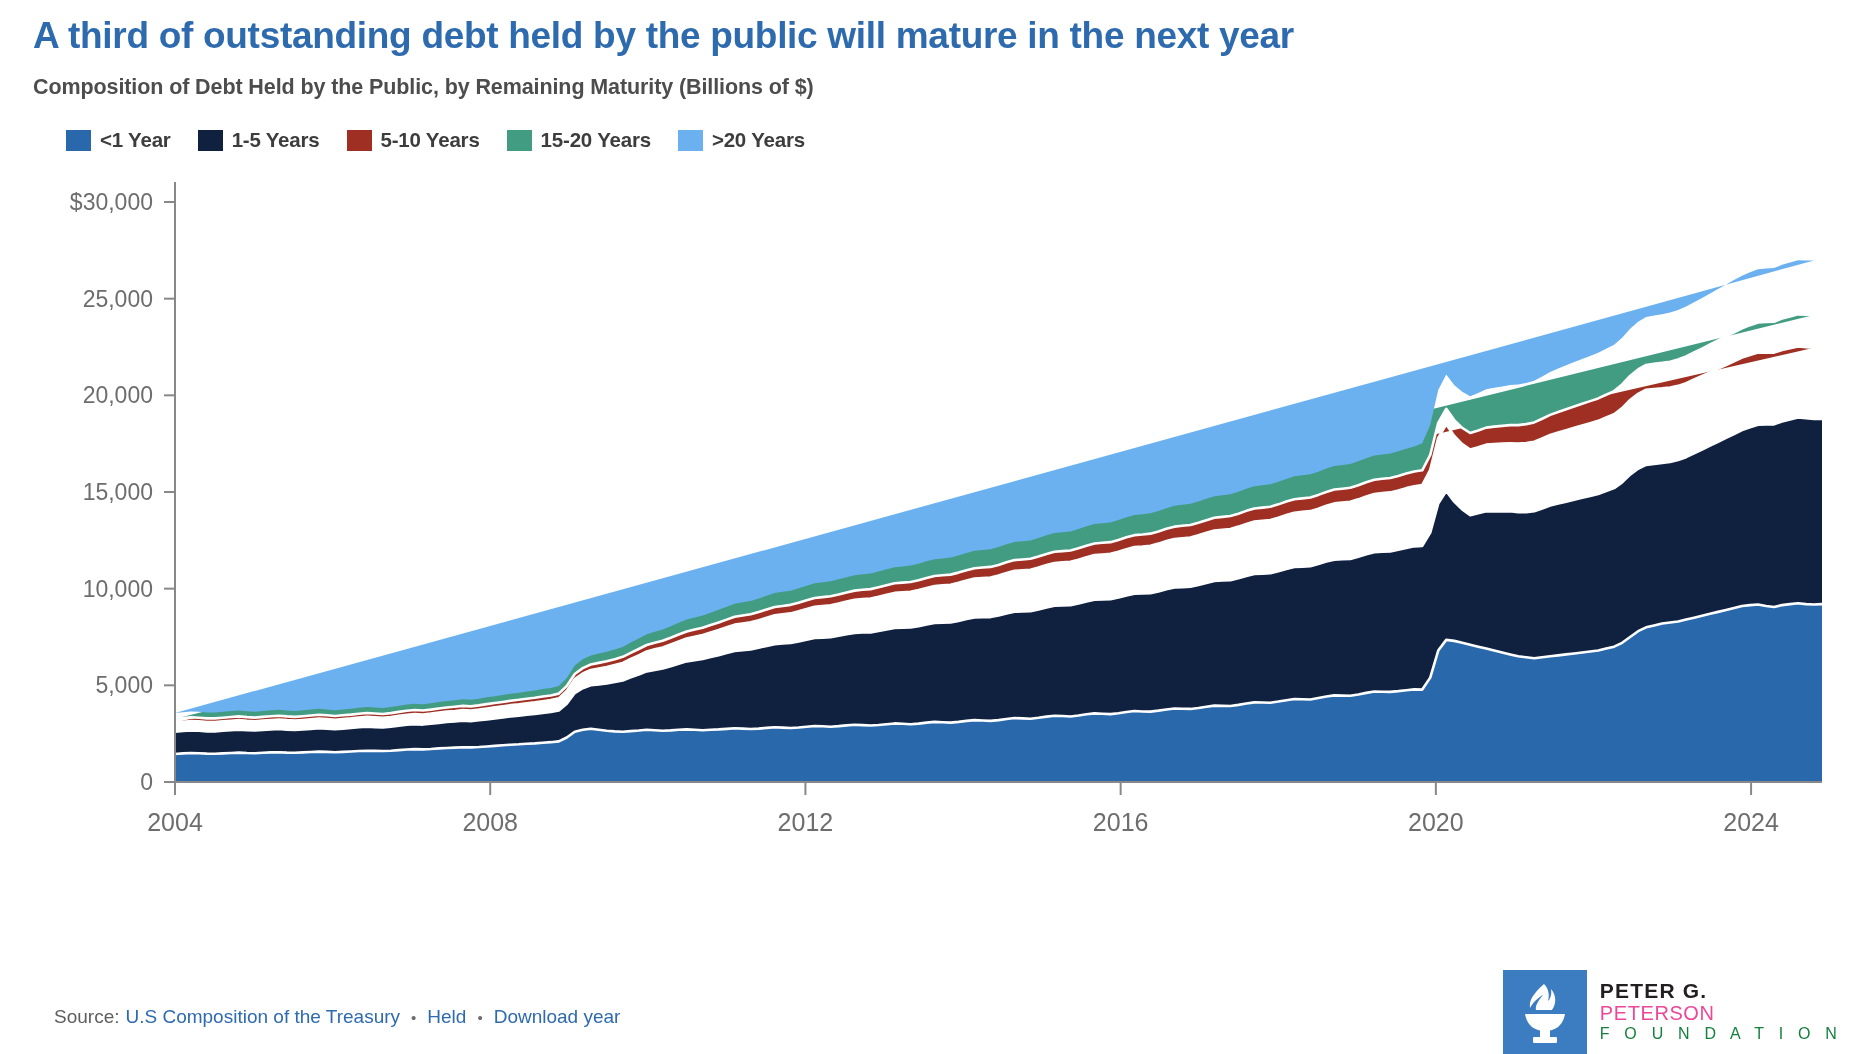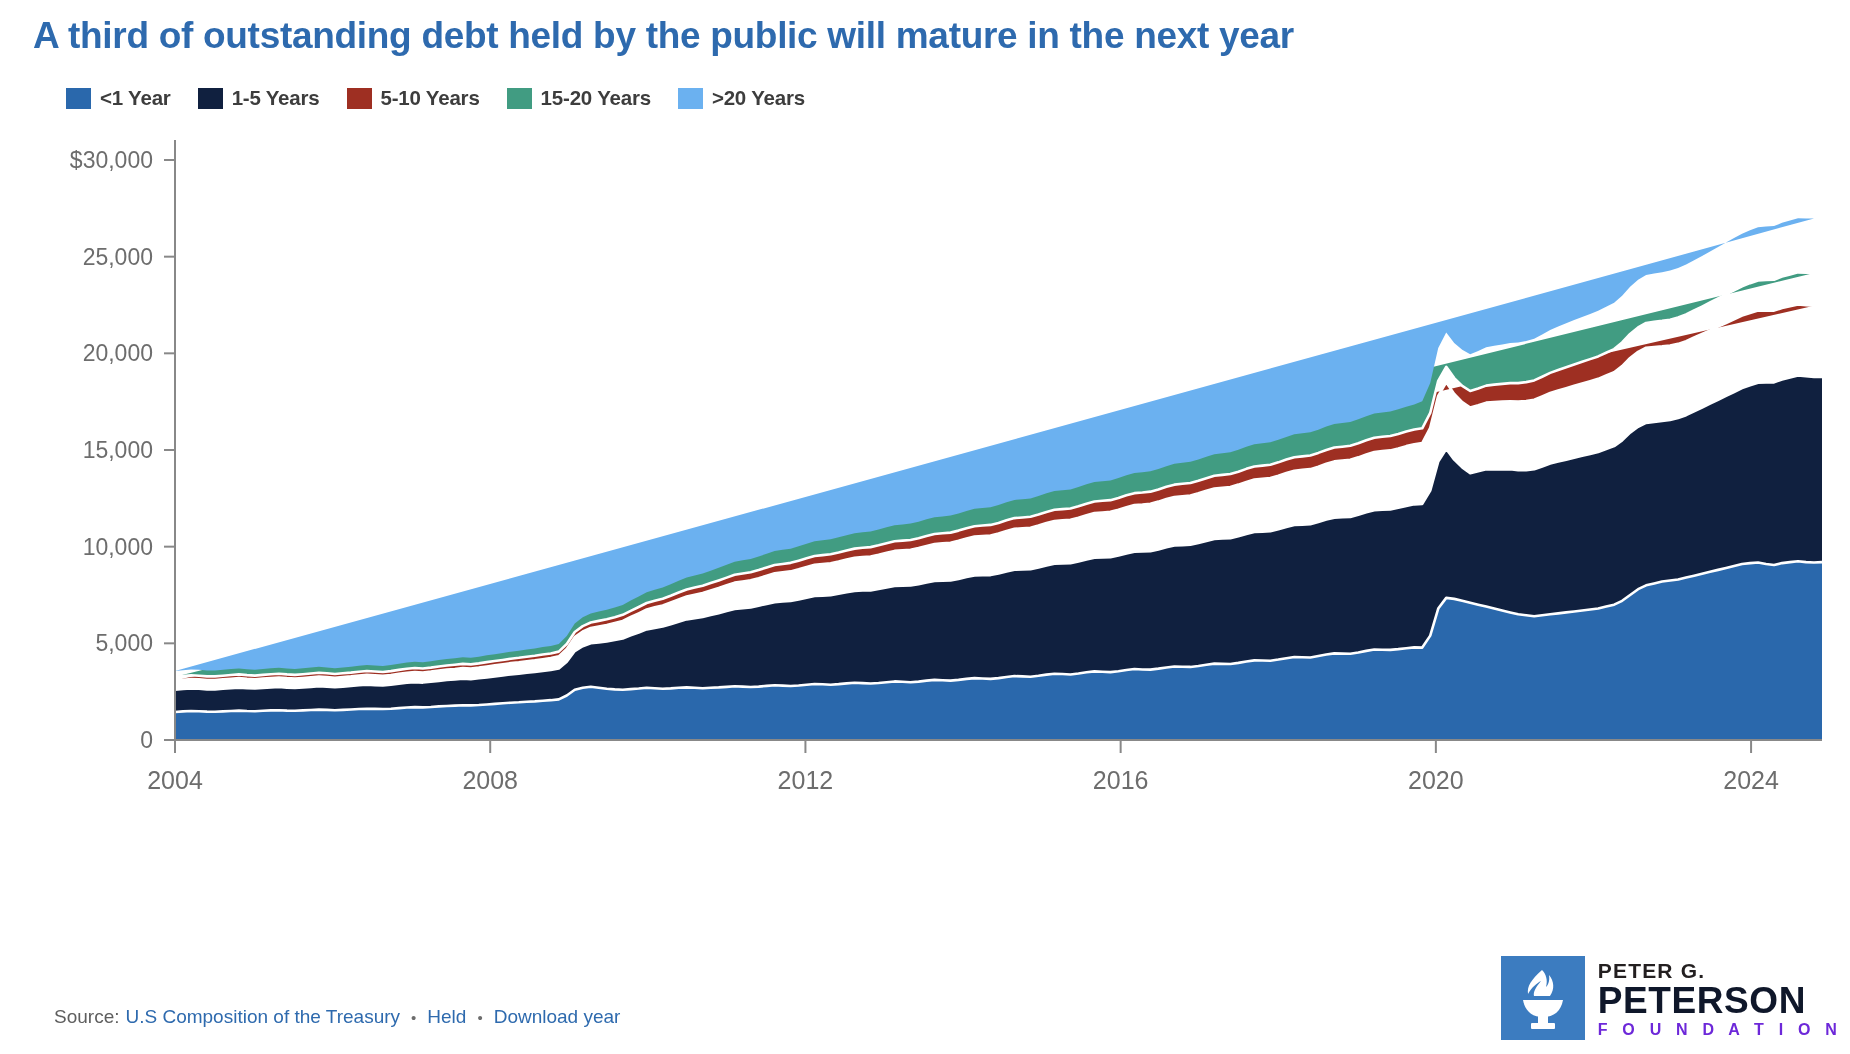--- a/index.html
+++ b/index.html
@@ -116,23 +116,23 @@
   .footer .dot {
     color: #6d6d6d;
     margin: 0 11px;
     font-size: 15px;
   }
 
   
   .logo {
     position: absolute;
     right: 8px;
-    bottom: 14px;
-    display: flex;
-    align-items: flex-end;
+    bottom: 0;
+    display: flex;
+    align-items: center;
     height: 84px;
   }
   .logo-mark {
     width: 84px;
     height: 84px;
     background: #3c7cc0;
     flex: 0 0 auto;
     position: relative;
   }
   .logo-text {
@@ -142,41 +142,42 @@
     padding-left: 13px;
   }
   .logo-l1 {
     font-size: 21px;
     font-weight: 700;
     color: #231f20;
     letter-spacing: 1.2px;
     line-height: 1.08;
   }
   .logo-l2 {
-    font-size: 37px;
-    font-weight: 700;
-    color: #0f172a;
+    font-size: 20px;
+    font-weight: 400;
+    color: #ec4899;
     letter-spacing: 0.6px;
     line-height: 1.02;
   }
   .logo-l3 {
     font-size: 16px;
-    font-weight: 700;
-    color: #6d28d9;
+    font-weight: 400;
+    color: #15803d;
     letter-spacing: 5.2px;
     line-height: 1.25;
   }
 </style>
 </head>
 <body>
 
 <div class="figure">
 
   <div class="header">
     <h1 class="chart-title">A third of outstanding debt held by the public will mature in the next year</h1>
+    <div class="chart-subtitle">Composition of Debt Held by the Public, by Remaining Maturity (Billions of $)</div>
   </div>
 
   <div class="legend" id="legend">
       <div class="legend-item">
         <span class="legend-swatch" style="background: rgb(42, 104, 172);"></span>
         <span class="legend-label">&lt;1 Year</span>
       </div>
       <div class="legend-item">
         <span class="legend-swatch" style="background: rgb(16, 32, 63);"></span>
         <span class="legend-label">1-5 Years</span>

